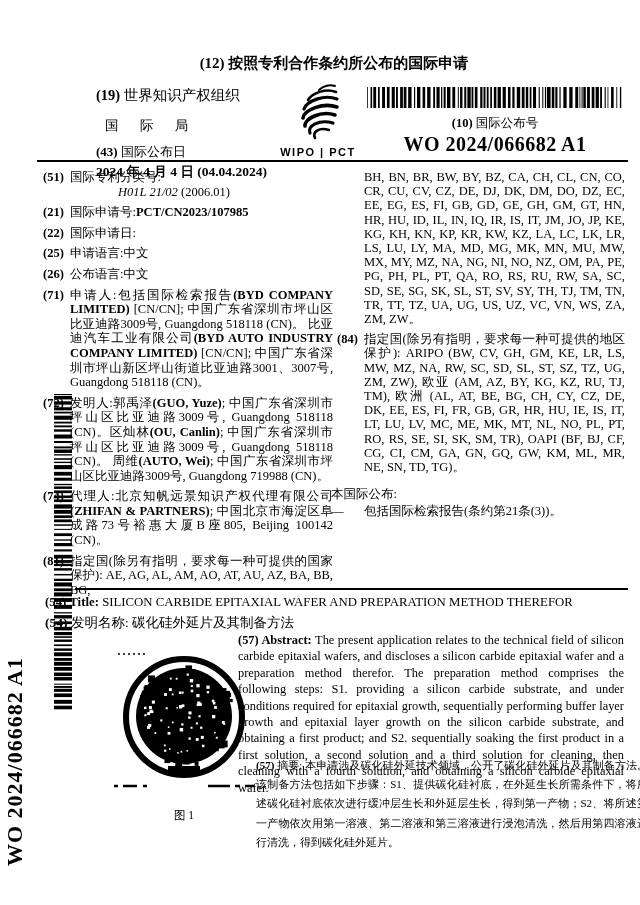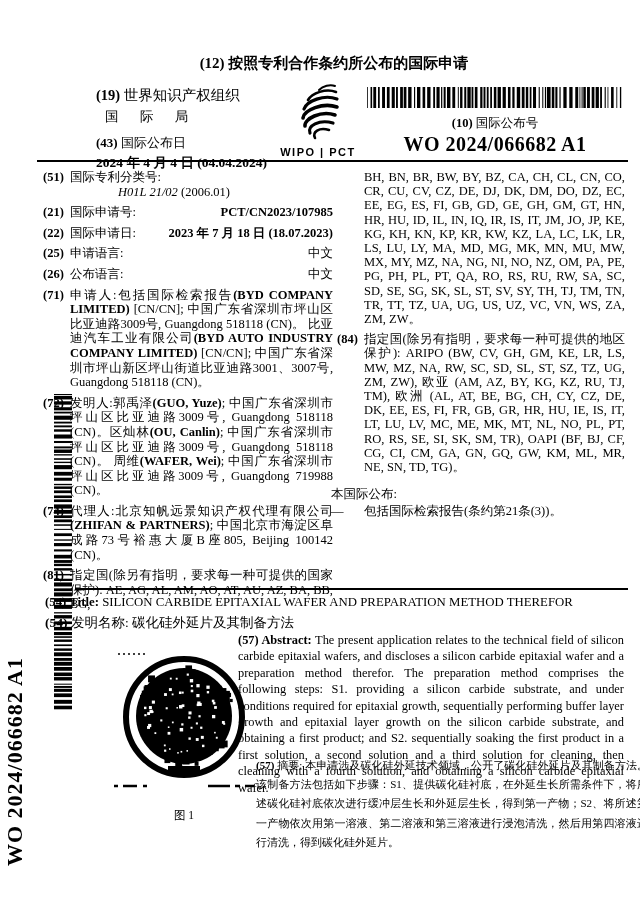--- a/index.html
+++ b/index.html
@@ -8,21 +8,21 @@
     font-family:"Liberation Serif","DejaVu Serif",serif;
     color:#000;
   }
   .page { position:relative; width:640px; height:905px; background:#ffffff; overflow:hidden; }
 
   
   .pct-line { position:absolute; top:54px; left:40px; width:588px; text-align:center;
               font-weight:bold; font-size:15px; }
   .org-block { position:absolute; top:86px; left:96px; width:190px; text-align:left; }
   .org-name { font-size:14.5px; }
-  .org-bureau { font-size:13.5px; letter-spacing:9px; margin-top:3px; text-indent:9px; }
+  .org-bureau { font-size:13.5px; letter-spacing:9px; margin-top:12px; text-indent:9px; }
   .pubdate-label { font-size:13px; margin-top:8px; }
   .pubdate-value { font-size:13.5px; font-weight:bold; margin-top:2px; }
   .fnum { font-weight:bold; }
 
   .logo-block { position:absolute; top:83px; left:266px; width:104px; text-align:center; }
   .logo-text { font-family:"Liberation Sans","DejaVu Sans",sans-serif; font-weight:bold;
                font-size:11px; letter-spacing:1.5px; margin-top:1px; }
 
   .pubno-block { position:absolute; top:87px; left:366px; width:258px; text-align:center; }
   .pubno-label { font-size:12.5px; margin-top:7px; }
@@ -32,21 +32,21 @@
   .hr2 { position:absolute; top:588px; left:75px; width:553px; height:2px; background:#000; }
 
   
   .col { position:absolute; font-size:12.5px; }
   .col-left  { top:170px; left:37px;  width:296px; line-height:14.6px; }
   .col-right { top:170px; left:331px; width:294px; line-height:14.2px; }
 
   .entry { display:flex; margin-bottom:6px; }
   .entry .num { flex:0 0 33px; width:33px; font-weight:bold;text-align:center; }
   .entry .content { flex:1; text-align:justify; }
-  .kv { display:flex; justify-content:space-between; text-align:left; }
+  .kv { display:flex; text-align:left; }
   .bold { font-weight:bold; }
   .bi { font-weight:normal; font-style:italic;margin-left:48px; }
   .prio-row { display:flex; justify-content:space-between; }
 
   .codes-cont { padding-left:33px; text-align:justify; margin-bottom:6px; }
   .pub-note-title { margin-top:13px; }
   .pub-note-item { display:flex; margin-top:3px; }
   .pub-note-item .dash { flex:0 0 33px; }
 
   
@@ -186,21 +186,20 @@
       <div class="content kv">
         <span>国际申请号:</span>
         <span class="bold">PCT/CN2023/107985</span>
       </div>
     </div>
 
     <div class="entry">
       <div class="num">(22)</div>
       <div class="content kv">
         <span>国际申请日:</span>
-        <span class="bold">2023 年 7 月 18 日 (18.07.2023)</span>
       </div>
     </div>
 
     <div class="entry">
       <div class="num">(25)</div>
       <div class="content kv">
         <span>申请语言:</span>
         <span>中文</span>
       </div>
     </div>
@@ -217,21 +216,21 @@
     <div class="entry">
       <div class="num">(71)</div>
       <div class="content">
         <span>申请人:包括国际检索报告</span><span class="bold">(BYD COMPANY LIMITED)</span><span> [CN/CN]; 中国广东省深圳市坪山区比亚迪路3009号, Guangdong 518118 (CN)。 比亚迪汽车工业有限公司</span><span class="bold">(BYD AUTO INDUSTRY COMPANY LIMITED)</span><span> [CN/CN]; 中国广东省深圳市坪山新区坪山街道比亚迪路3001、3007号, Guangdong 518118 (CN)。</span>
       </div>
     </div>
 
     <div class="entry">
       <div class="num">(72)</div>
       <div class="content">
-        <span>发明人:郭禹泽</span><span class="bold">(GUO, Yuze)</span><span>; 中国广东省深圳市坪山区比亚迪路3009号, Guangdong 518118 (CN)。区灿林</span><span class="bold">(OU, Canlin)</span><span>; 中国广东省深圳市坪山区比亚迪路3009号, Guangdong 518118 (CN)。 周维</span><span class="bold">(WAFER, Wei)</span><span>; 中国广东省深圳市坪山区比亚迪路3009号, Guangdong 719988 (CN)。</span>
+        <span>发明人:郭禹泽</span><span class="bold">(GUO, Yuze)</span><span>; 中国广东省深圳市坪山区比亚迪路3009号, Guangdong 518118 (CN)。区灿林</span><span class="bold">(OU, Canlin)</span><span>; 中国广东省深圳市坪山区比亚迪路3009号, Guangdong 518118 (CN)。 周维</span><span class="bold">(AUTO, Wei)</span><span>; 中国广东省深圳市坪山区比亚迪路3009号, Guangdong 719988 (CN)。</span>
       </div>
     </div>
 
     <div class="entry">
       <div class="num">(74)</div>
       <div class="content">
         <span>代理人:北京知帆远景知识产权代理有限公司</span><span class="bold">(ZHIFAN &amp; PARTNERS)</span><span>; 中国北京市海淀区阜成路73号裕惠大厦B座805, Beijing 100142 (CN)。</span>
       </div>
     </div>
 

